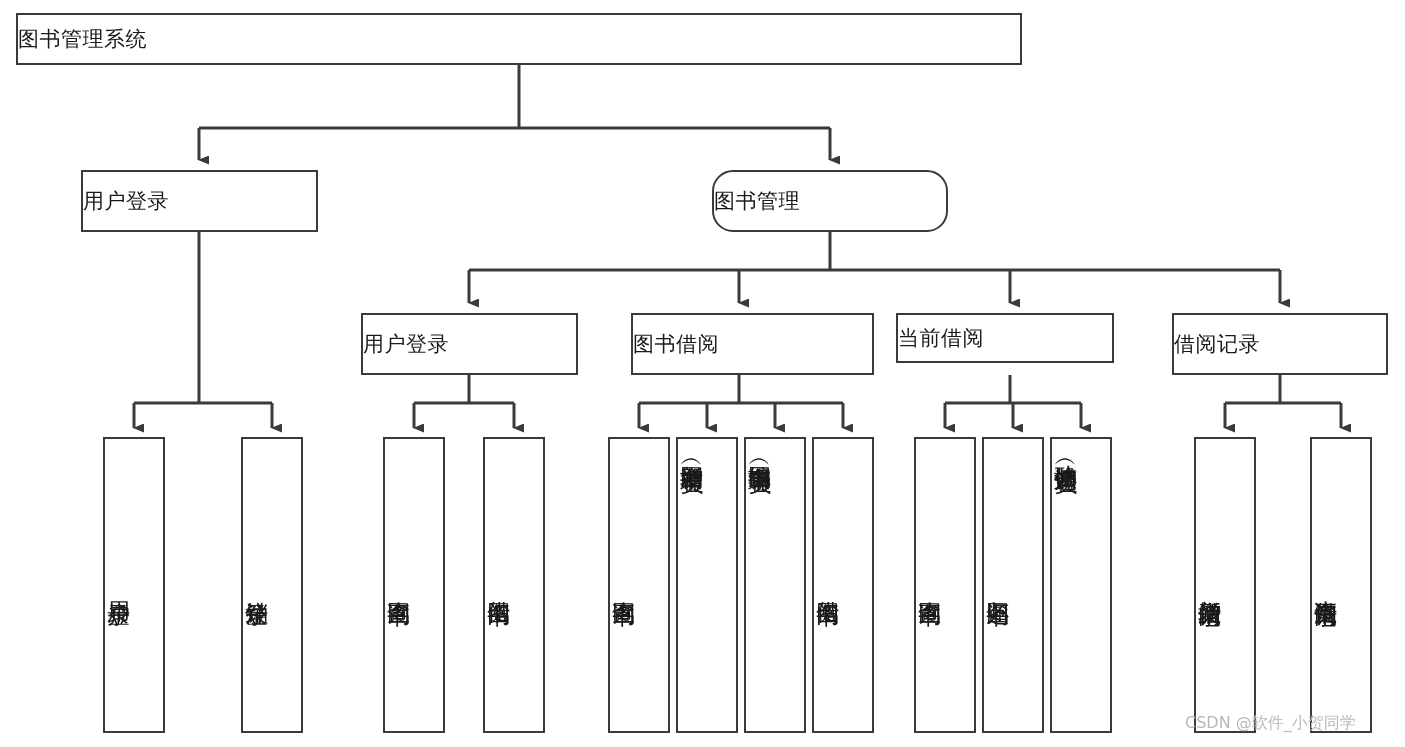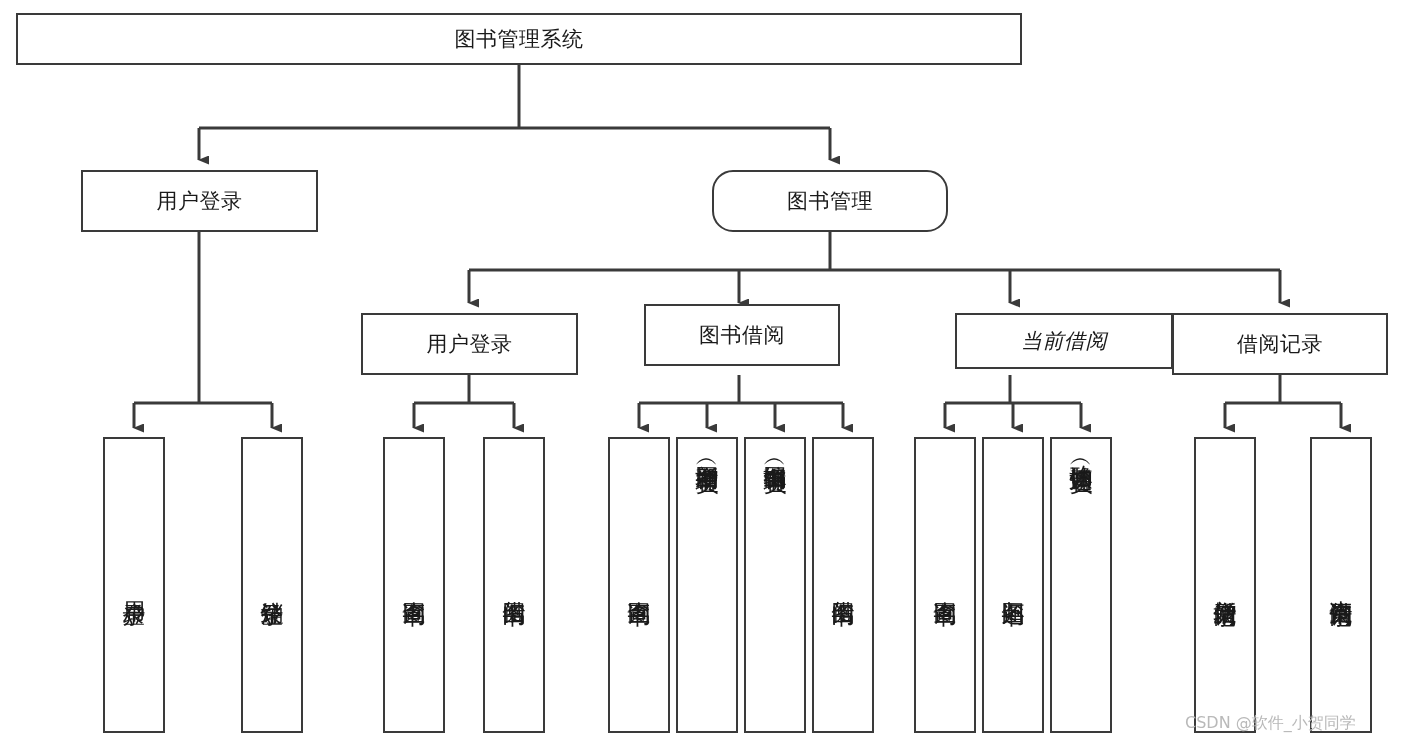--- a/index.html
+++ b/index.html
@@ -24,21 +24,21 @@
     height: 747px;
     pointer-events: none;
   }
   .node {
     position: absolute;
     box-sizing: border-box;
     background: #ffffff;
     border: 2px solid #3a3a3a;
     display: flex;
     align-items: center;
-    justify-content: center;
+    justify-content: flex-start;
     color: #1a1a1a;
     z-index: 2;
   }
   .node.h {
     
   }
   .node.h .node-label {
     font-size: 21px;
     line-height: 1.15;
     letter-spacing: 0.5px;
@@ -142,24 +142,24 @@
   <div class="node h" style="left:81px; top:170px; width:237px; height:62px;">
     <span class="node-label">用户登录</span>
   </div>
   <div class="node h" style="left:712px; top:170px; width:236px; height:62px;border-radius:21px;">
     <span class="node-label">图书管理</span>
   </div>
 
   <div class="node h" style="left:361px; top:313px; width:217px; height:62px;">
     <span class="node-label">用户登录</span>
   </div>
-  <div class="node h" style="left:631px; top:304px; width:196px; height:62px;margin-left:13px;">
+  <div class="node h" style="left:631px; top:313px; width:243px; height:62px;">
     <span class="node-label">图书借阅</span>
   </div>
-  <div class="node h" style="left:955px; top:313px; width:218px; height:56px;font-style:italic;">
+  <div class="node h" style="left:896px; top:313px; width:218px; height:50px;">
     <span class="node-label">当前借阅</span>
   </div>
   <div class="node h" style="left:1172px; top:313px; width:216px; height:62px;">
     <span class="node-label">借阅记录</span>
   </div>
 
   <div class="node v center" style="left:103px; top:437px; width:62px; height:296px;">
     <span class="node-label">用户登录</span>
   </div>
   <div class="node v center" style="left:241px; top:437px; width:62px; height:296px;">

